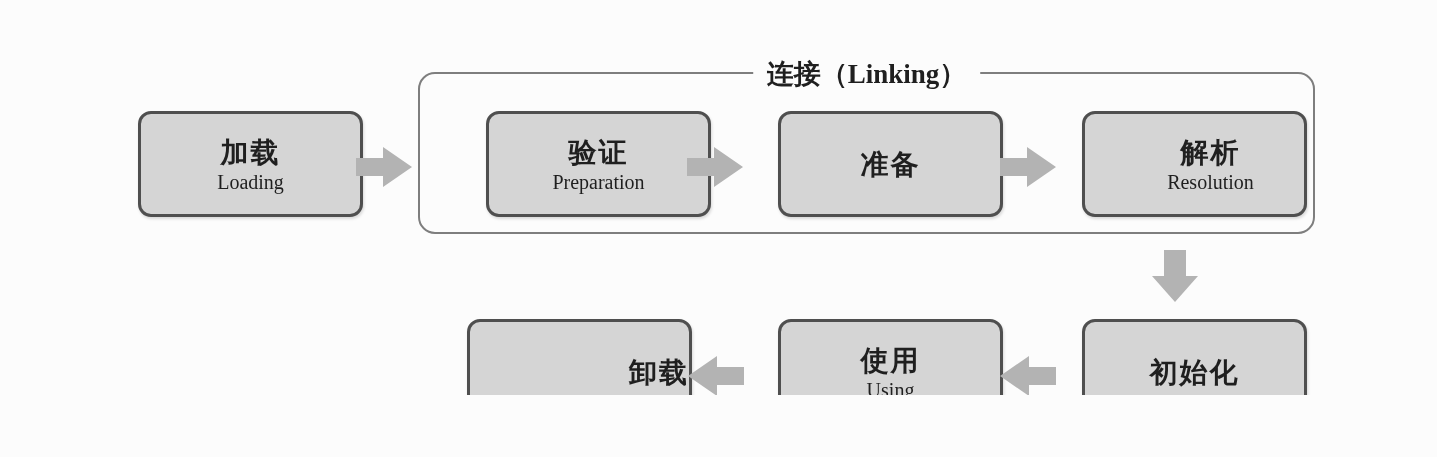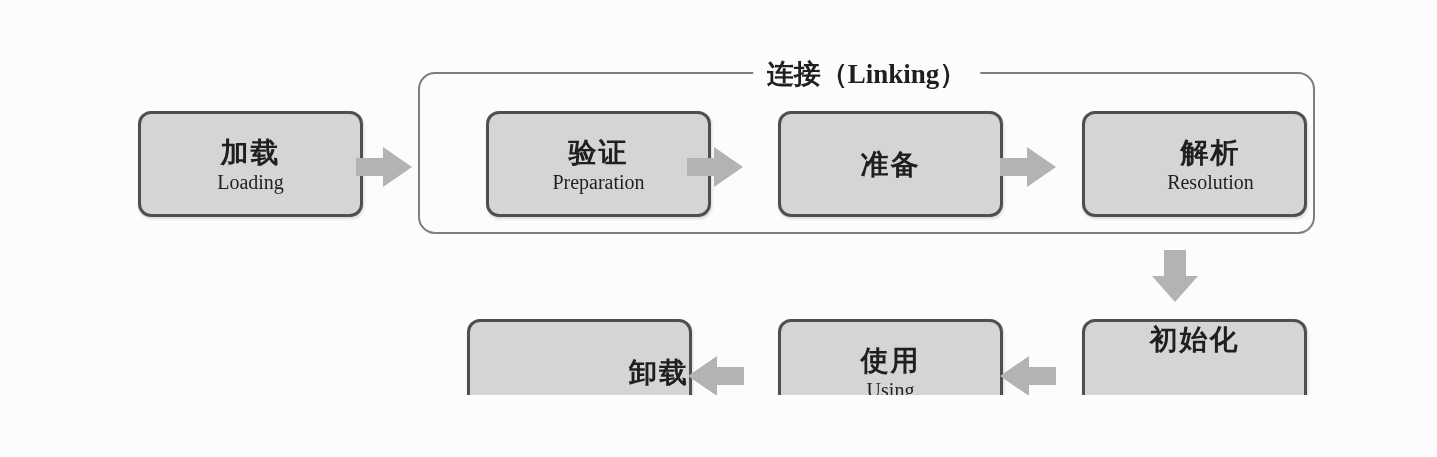--- a/index.html
+++ b/index.html
@@ -70,21 +70,21 @@
   }
   .arrow { position: absolute; line-height: 0; }
   .arrow svg { display: block; }
   .arrow polygon { fill: var(--arrow); }
 
   
   .pos-loading        { left: 118px;  top: 111px; }
   .pos-verification   { left: 466px;  top: 111px; justify-content: center; }
   .pos-preparation    { left: 758px;  top: 111px; }
   .pos-resolution     { left: 1062px; top: 111px; padding-left: 32px; }
-  .pos-initialization { left: 1062px; top: 319px; justify-content: space-between; }
+  .pos-initialization { left: 1062px; top: 319px; }
   .pos-using          { left: 758px;  top: 319px; text-align: right; }
   .pos-unloading      { left: 447px;  top: 319px; align-items: flex-end; }
 
   .pos-arrow-1 { left: 356px;  top: 147px; }
   .pos-arrow-2 { left: 687px;  top: 147px; }
   .pos-arrow-3 { left: 1000px; top: 147px; }
   .pos-arrow-4 { left: 1152px; top: 250px; }
   .pos-arrow-5 { left: 1000px; top: 356px; }
   .pos-arrow-6 { left: 688px;  top: 356px; }
 </style>

